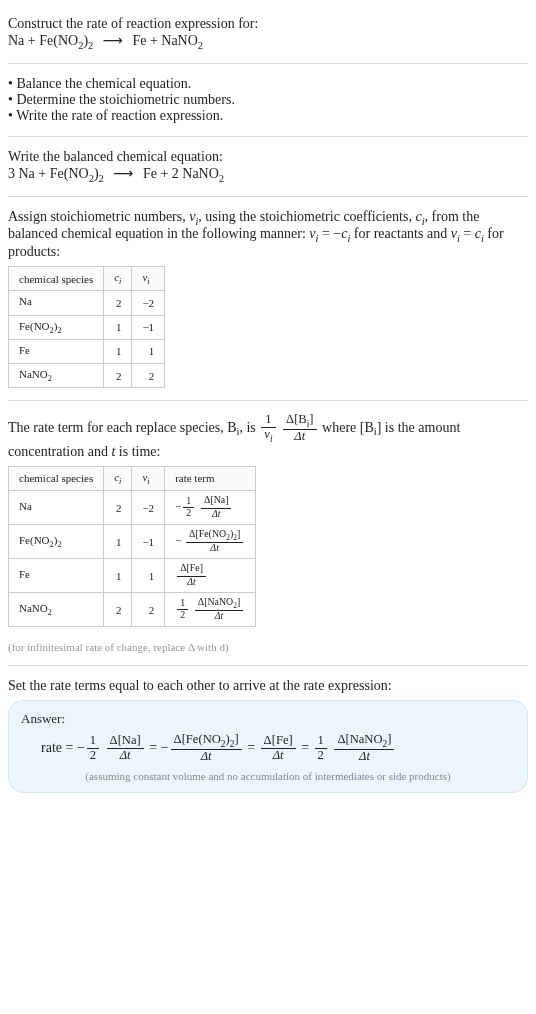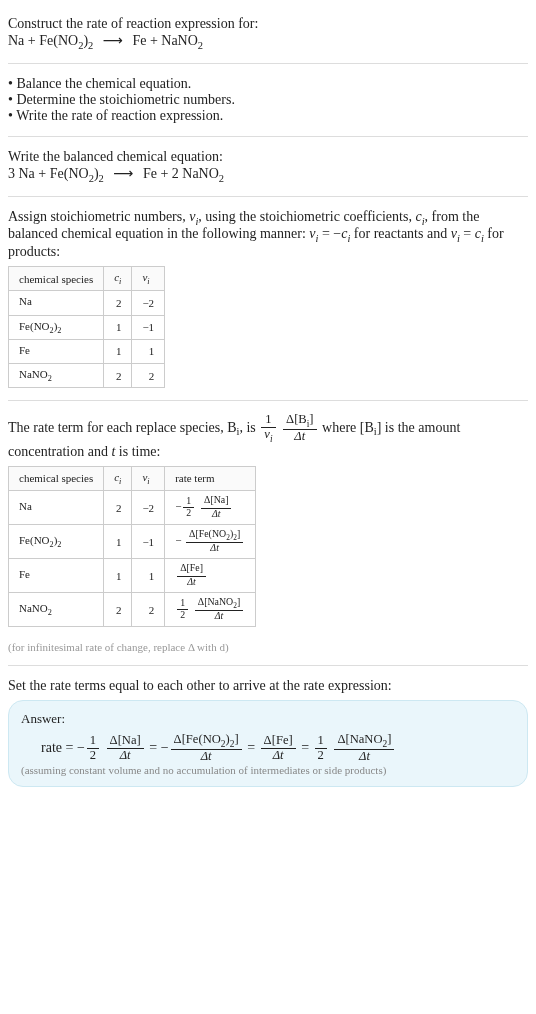--- a/index.html
+++ b/index.html
@@ -75,21 +75,22 @@
     padding: 10px 12px;
     margin-top: 6px;
   }
   .answer-box .label {
     font-size: 13px;
     margin-bottom: 6px;
   }
   .answer-box .footnote {
     font-size: 11px;
     color: #888;
-    text-align: left;
+    margin-top: 6px;
+    text-align: center;
   }
   .indent {
     margin-left: 20px;
   }
   .ital { font-style: italic; }
   .arrow { margin: 0 6px; }
 </style>
 </head>
 <body>
 

